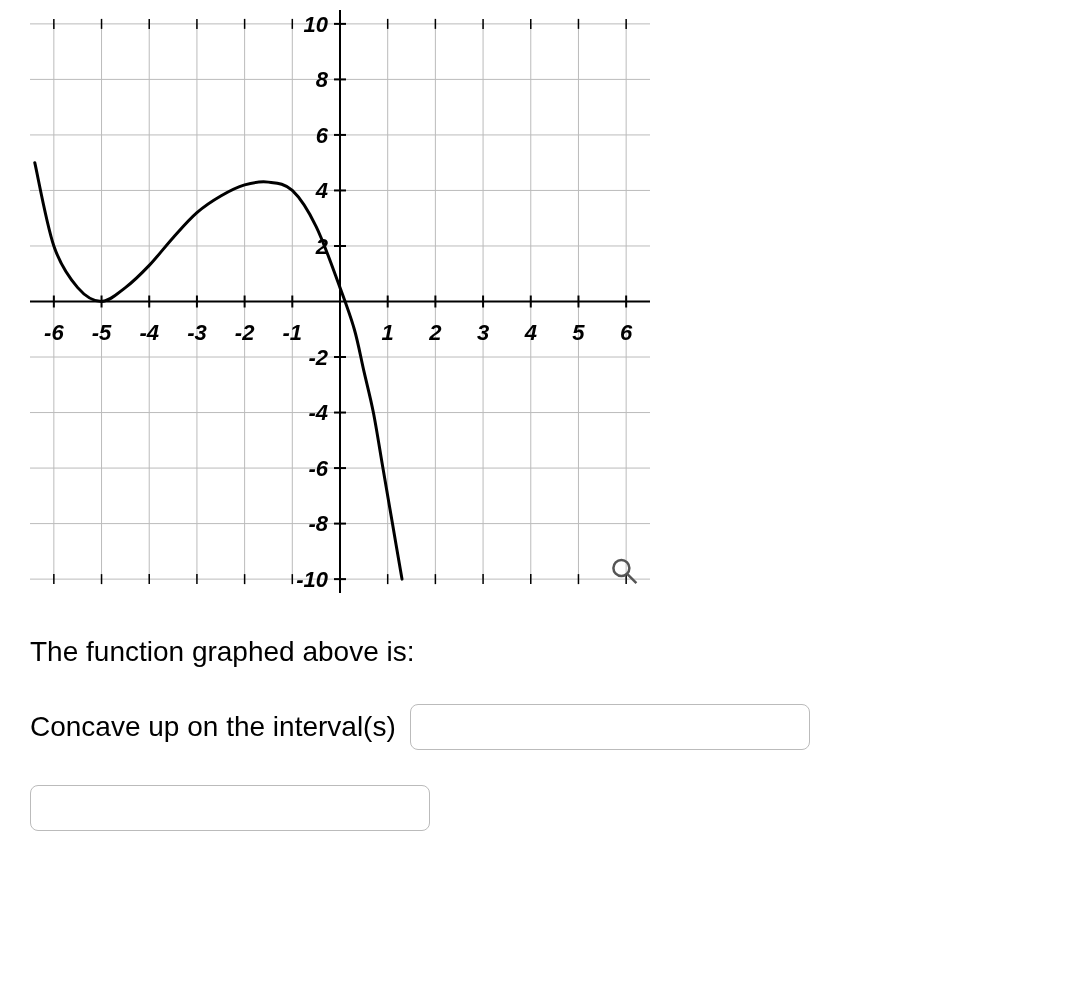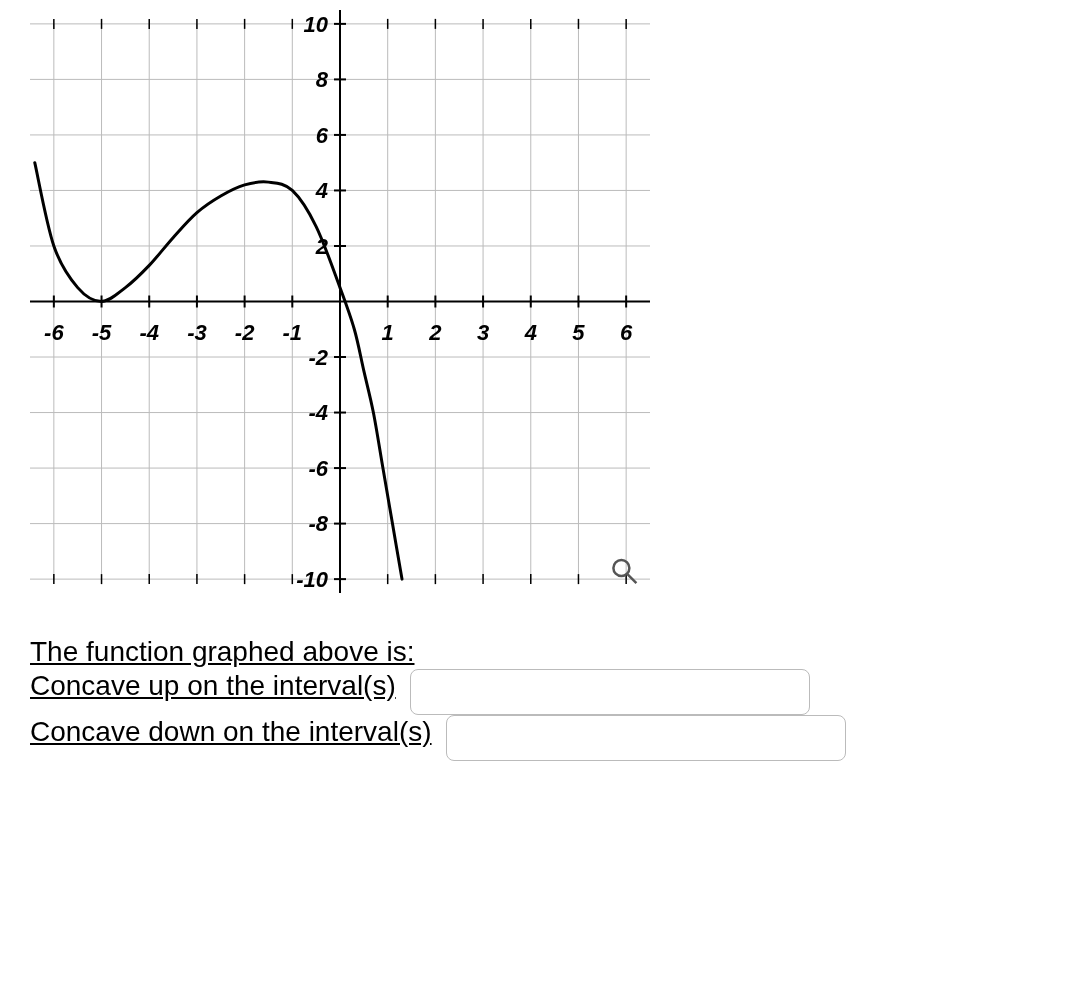--- a/index.html
+++ b/index.html
@@ -35,25 +35,25 @@
   .magnifier {
     stroke: #555;
     fill: none;
     stroke-width: 2.5;
   }
   .prompts {
     margin-left: 30px;
     margin-top: 35px;
     font-size: 28px;
     line-height: 1.2;
-    text-decoration: underline;
   }
   .prompt-row {
     display: flex;
-    align-items: flex-start;
+    align-items: center;
+    margin-top: 35px;
     gap: 14px;
   }
   .prompt-row .label {
     white-space: nowrap;
   }
   .answer-input {
     height: 46px;
     border: 1px solid #bbb;
     border-radius: 8px;
     font-size: 22px;
@@ -188,19 +188,18 @@
 
   <div class="prompts">
     <div class="intro">The function graphed above is:</div>
 
     <div class="prompt-row">
       <span class="label">Concave up on the interval(s)</span>
       <input class="answer-input w1" type="text" value="" style="">
     </div>
 
     <div class="prompt-row">
-      <span class="label">Concave down on the interval(s)</span>
       <input class="answer-input w2" type="text" value="" style="">
     </div>
 
   </div>
 
 </div>
 
 </body></html>

